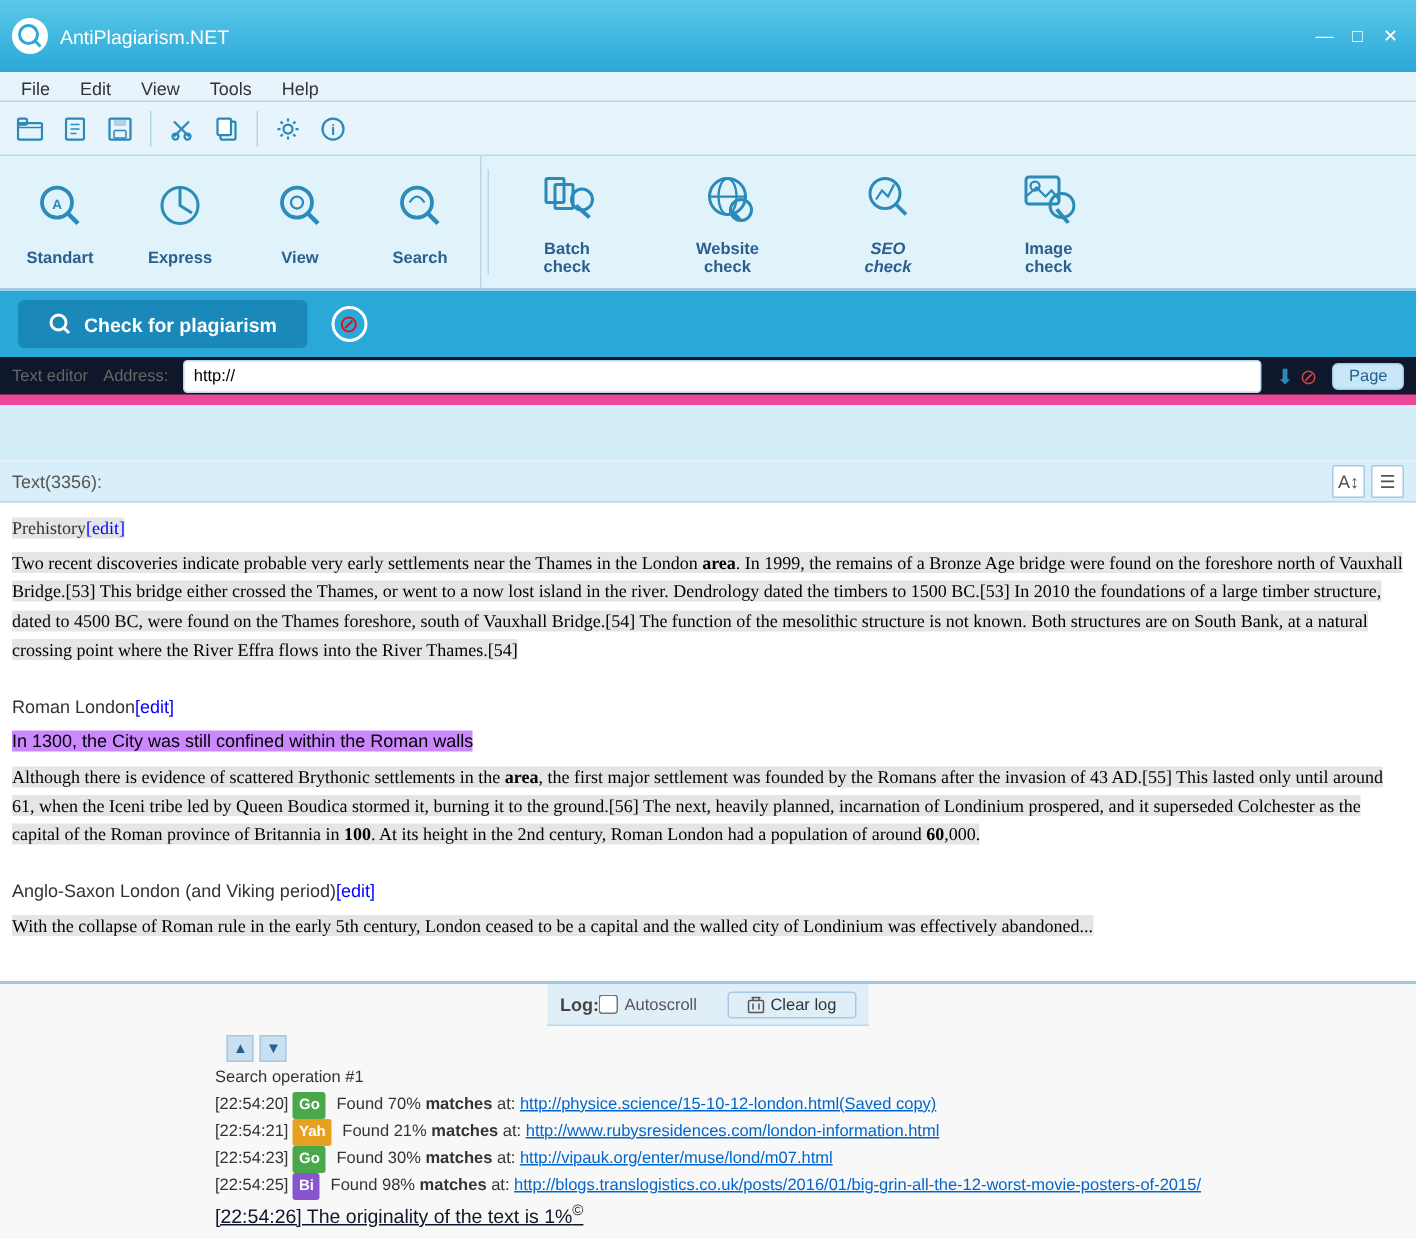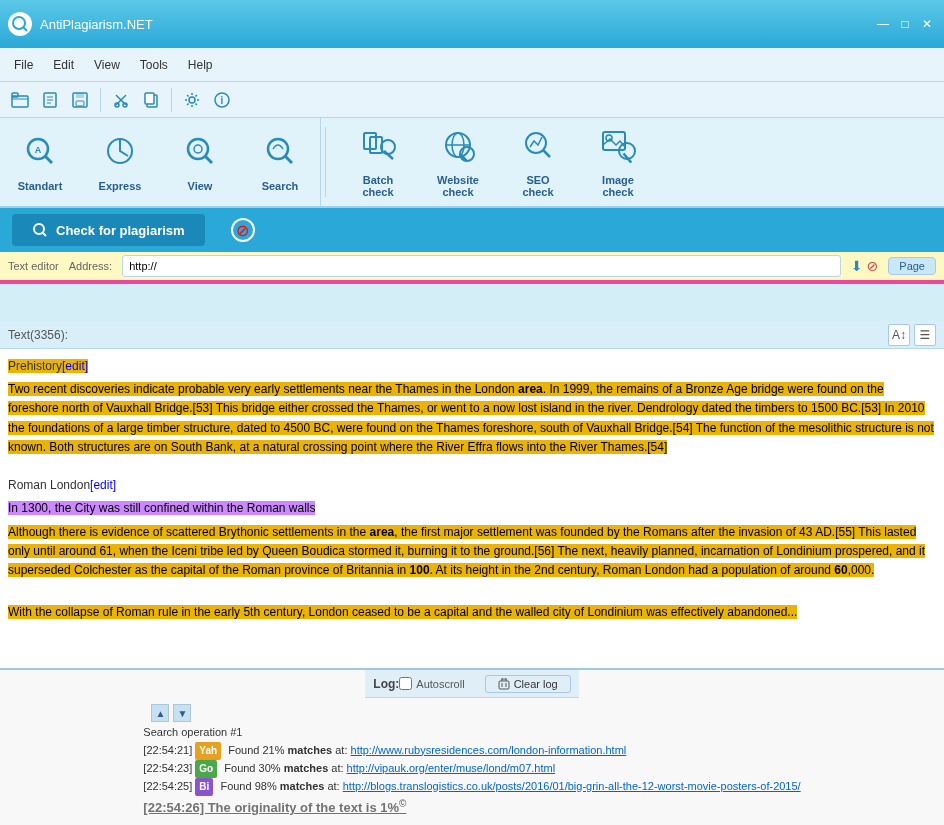--- a/index.html
+++ b/index.html
@@ -32,24 +32,23 @@
       border: none;
       color: white;
       cursor: pointer;
       font-size: 12px;
       display: flex; align-items: center; justify-content: center;
     }
 
     
     .menu-bar {
       background: #e8f4fb;
-      height: 34px;
-      display: flex;
-      align-items: center;
-      padding: 16px 4px;
+      height: 20px;
+      display: flex;
+      padding: 2px 4px;
       border-bottom: 1px solid #b8d8e8;
     }
     .menu-item {
       padding: 2px 10px;
       cursor: pointer;
       font-size: 12px;
       color: #333;
     }
 
     
@@ -103,30 +102,31 @@
       font-size: 28px;
       color: #2a8ab8;
       margin-bottom: 4px;
     }
     .check-mode-label { font-size: 11px; color: #2a6090; font-weight: bold; }
     .check-mode-group2 {
       display: flex;
       align-items: center;
       height: 100%;
       padding: 0 8px;
+      gap: 27px;
     }
 
     
     .action-bar {
       background: #2aa8d8;
       height: 44px;
       display: flex;
       align-items: center;
       padding: 0 12px;
-      gap: 26px;
+      gap: 16px;
     }
     .check-btn {
       background: #1a88b8;
       color: white;
       border: none;
       height: 32px;
       padding: 0 20px;
       border-radius: 4px;
       cursor: pointer;
       font-size: 13px;
@@ -140,26 +140,26 @@
       border: 2px solid white;
       border-radius: 50%;
       display: flex; align-items: center; justify-content: center;
       color: white;
       cursor: pointer;
       font-size: 14px;
     }
 
     
     .address-bar {
-      background: #fef9c3;
+      background: #0f172a;
       height: 32px;
       display: flex;
       align-items: center;
       padding: 0 8px;
-      border-bottom: 4px solid #ec4899;
+      border-bottom: 7px solid #ec4899;
       gap: 10px;
     }
     .address-label { font-size: 11px; color: #666; }
     .address-input {
       flex: 1;
       height: 22px;
       border: 1px solid #b8d8e8;
       border-radius: 3px;
       padding: 0 6px;
       font-size: 11px;
@@ -207,21 +207,21 @@
     }
 
     .text-content {
       padding: 8px;
       font-size: 12px;
       line-height: 1.6;
       overflow-y: auto;
       height: calc(100% - 28px);
     }
 
-    .highlight-yellow { background: #eab308; }
+    .highlight-yellow { background: #e5e5e5; font-family: Liberation Serif, serif; }
     .highlight-purple { background: #cc88ff; }
     .section-header { color: #333; font-weight: normal; }
     .edit-link { color: blue; cursor: pointer; }
 
     
     .log-area {
       background: #f8f8f8;
       border-top: 2px solid #a0c8e0;
       height: 220px;
       display: flex;
@@ -277,21 +277,21 @@
       border-radius: 2px;
       font-size: 10px;
       font-weight: bold;
       margin-right: 4px;
       color: white;
     }
     .log-tag-go { background: #4aa84a; }
     .log-tag-yah { background: #e8a020; }
     .log-tag-bi { background: #8855cc; }
     .log-link { color: #0066cc; text-decoration: underline; cursor: pointer; }
-    .log-final { font-size: 13px; font-weight: bold; color: #737373; text-decoration: underline; }
+    .log-final { font-size: 13px; font-weight: normal; color: #0f172a; text-decoration: underline; }
     .copyright { font-size: 10px; vertical-align: super; }
 
     
     .log-content::-webkit-scrollbar { width: 12px; }
     .log-content::-webkit-scrollbar-track { background: #f0f0f0; }
     .log-content::-webkit-scrollbar-thumb { background: #a0a0a0; }
     .text-content::-webkit-scrollbar { width: 12px; }
     .text-content::-webkit-scrollbar-track { background: #f0f0f0; }
     .text-content::-webkit-scrollbar-thumb { background: #a0a0a0; }
   </style>
@@ -449,21 +449,21 @@
     </div>
 
     <div class="check-mode-item">
       <div class="check-mode-icon">
         <svg width="36" height="36" viewBox="0 0 36 36">
           <circle cx="16" cy="16" r="10" fill="none" stroke="#2a8ab8" stroke-width="2"></circle>
           <line x1="23" y1="23" x2="30" y2="30" stroke="#2a8ab8" stroke-width="2.5"></line>
           <path d="M10 20 l4-6 l4 4 l4-8" fill="none" stroke="#2a8ab8" stroke-width="1.5"></path>
         </svg>
       </div>
-      <span class="check-mode-label" style="text-align:center;">SEO<br>check</span>
+      <span class="check-mode-label" style="text-align:center;font-style:italic;">SEO<br>check</span>
     </div>
 
     <div class="check-mode-item">
       <div class="check-mode-icon">
         <svg width="36" height="36" viewBox="0 0 36 36">
           <rect x="3" y="5" width="22" height="18" rx="2" fill="none" stroke="#2a8ab8" stroke-width="2"></rect>
           <circle cx="9" cy="11" r="3" fill="none" stroke="#2a8ab8" stroke-width="1.5"></circle>
           <path d="M3 18 l7-6 l6 6 l4-4 l5 6" fill="none" stroke="#2a8ab8" stroke-width="1.5"></path>
           <circle cx="27" cy="24" r="8" fill="none" stroke="#2a8ab8" stroke-width="2"></circle>
           <line x1="22" y1="30" x2="34" y2="31" stroke="#2a8ab8" stroke-width="2.5" transform="rotate(45, 27, 30)"></line>
@@ -522,20 +522,21 @@
       <p style="margin-top:4px;">
         <span class="highlight-purple">In 1300, the City was still confined within the Roman walls</span>
       </p>
       <p style="margin-top:4px;">
         <span class="highlight-yellow">Although there is evidence of scattered Brythonic settlements in the <strong>area</strong>, the first major settlement was founded by the Romans after the invasion of 43 AD.[55] This lasted only until around 61, when the Iceni tribe led by Queen Boudica stormed it, burning it to the ground.[56] The next, heavily planned, incarnation of Londinium prospered, and it superseded Colchester as the capital of the Roman province of Britannia in <strong>100</strong>. At its height in the 2nd century, Roman London had a population of around <strong>60</strong>,000.</span>
       </p>
       
       <br>
       
       
+      <p class="section-header">Anglo-Saxon London (and Viking period)<span class="edit-link">[edit]</span></p>
       <p style="margin-top:4px;">
         <span class="highlight-yellow">With the collapse of Roman rule in the early 5th century, London ceased to be a capital and the walled city of Londinium was effectively abandoned...</span>
       </p>
     </div>
   </div>
 
   <div class="log-area" style="height:220px; flex-shrink:0;align-items:center;">
     <div class="log-header">
       <span class="log-title">Log:</span>
       <div class="log-controls">
@@ -560,20 +561,26 @@
 
       <div class="log-scroll-btns">
         <button class="log-scroll-btn">▲</button>
         <button class="log-scroll-btn">▼</button>
       </div>
 
       <div class="log-entry">
         <span>Search operation #1</span>
       </div>
 
+      <div class="log-entry">
+        <span>[22:54:20] </span>
+        <span class="log-tag log-tag-go">Go</span>
+        <span>Found 70% <strong>matches</strong> at: </span>
+        <a class="log-link">http://physice.science/15-10-12-london.html(Saved copy)</a>
+      </div>
 
       <div class="log-entry">
         <span>[22:54:21] </span>
         <span class="log-tag log-tag-yah">Yah</span>
         <span>Found 21% <strong>matches</strong> at: </span>
         <a class="log-link">http://www.rubysresidences.com/london-information.html</a>
       </div>
 
       <div class="log-entry">
         <span>[22:54:23] </span>

